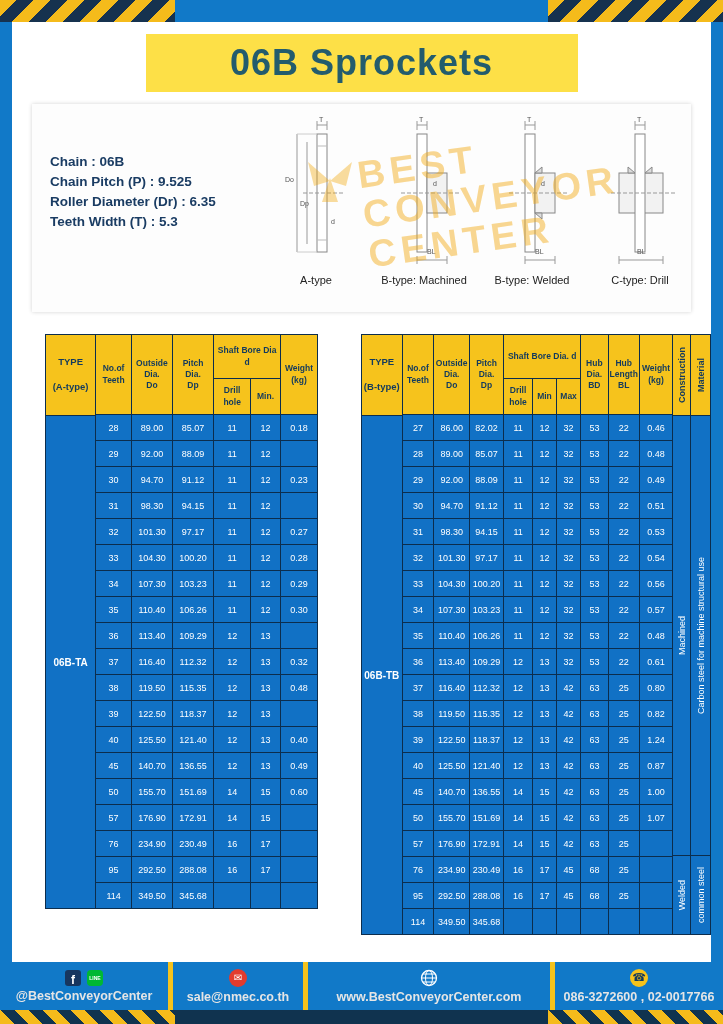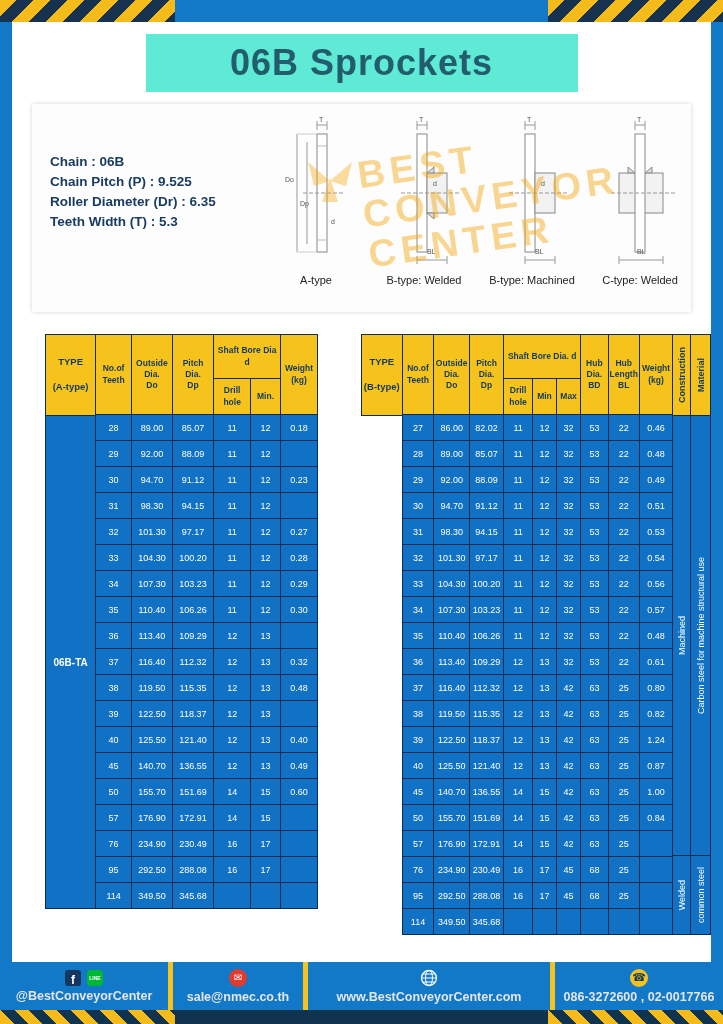--- a/index.html
+++ b/index.html
@@ -7,21 +7,21 @@
   .page{position:relative;width:723px;height:1024px;background:#1179c8;overflow:hidden;}
 
   
   .top-bar{position:relative;height:22px;background:#1179c8;}
   .hazard{position:absolute;top:0;height:22px;width:175px;
     background:repeating-linear-gradient(135deg,#f5bb1b 0 12px,#16324f 12px 24px);}
   .hazard.left{left:0}.hazard.right{right:0}
 
   .content{position:relative;margin:0 12px;background:#ffffff;height:940px;overflow:hidden;}
 
-  .title-banner{width:432px;height:58px;background:#5eead4;margin:12px auto 0;
+  .title-banner{width:432px;height:58px;background:#fde047;margin:12px auto 0;
     display:flex;align-items:center;justify-content:center;}
   .title-banner h1{font-size:36px;font-weight:bold;color:#235c6d;letter-spacing:1px;}
 
   
   .diagram-section{position:relative;margin:12px 20px 0;height:208px;background:#fdfdfd;
     box-shadow:0 0 4px rgba(0,0,0,.18);}
   .specs{position:absolute;left:18px;top:48px;font-size:13.5px;font-weight:bold;color:#1a3c63;line-height:20px;}
   .specs div{white-space:nowrap;}
   .watermark{position:absolute;left:330px;top:34px;transform:rotate(-8deg);z-index:5;
     font-size:38px;font-weight:bold;color:#f2a90f;opacity:.45;letter-spacing:5px;
@@ -141,73 +141,73 @@
         </div>
 
         <div class="figure">
           <div class="fig-canvas">
             <svg width="86" height="150" viewBox="0 0 86 150">
               <line x1="36" y1="7" x2="46" y2="7" stroke="#999"></line>
               <line x1="36" y1="3" x2="36" y2="12" stroke="#999"></line>
               <line x1="46" y1="3" x2="46" y2="12" stroke="#999"></line>
               <rect x="36" y="16" width="10" height="118" fill="#fff" stroke="#888"></rect>
               <rect x="46" y="55" width="20" height="40" fill="#f2f2f2" stroke="#888"></rect>
+              <line x1="20" y1="75" x2="78" y2="75" stroke="#999" stroke-dasharray="4 2"></line>
+              <line x1="36" y1="142" x2="66" y2="142" stroke="#999"></line>
+              <line x1="36" y1="138" x2="36" y2="146" stroke="#999"></line>
+              <line x1="66" y1="138" x2="66" y2="146" stroke="#999"></line>
+            </svg>
+            <span class="dim" style="left:38px;top:-2px">T</span>
+            <span class="dim" style="left:52px;top:62px">d</span>
+            <span class="dim" style="left:46px;top:130px">BL</span>
+          </div>
+          <div class="fig-label">B-type: Machined</div>
+        </div>
+
+        <div class="figure">
+          <div class="fig-canvas">
+            <svg width="86" height="150" viewBox="0 0 86 150">
+              <line x1="36" y1="7" x2="46" y2="7" stroke="#999"></line>
+              <line x1="36" y1="3" x2="36" y2="12" stroke="#999"></line>
+              <line x1="46" y1="3" x2="46" y2="12" stroke="#999"></line>
+              <rect x="36" y="16" width="10" height="118" fill="#fff" stroke="#888"></rect>
+              <rect x="46" y="55" width="20" height="40" fill="#f2f2f2" stroke="#888"></rect>
               <path d="M46 55 l7 -6 v6 Z" fill="#ddd" stroke="#888"></path>
               <path d="M46 95 l7 6 v-6 Z" fill="#ddd" stroke="#888"></path>
               <line x1="20" y1="75" x2="78" y2="75" stroke="#999" stroke-dasharray="4 2"></line>
               <line x1="36" y1="142" x2="66" y2="142" stroke="#999"></line>
               <line x1="36" y1="138" x2="36" y2="146" stroke="#999"></line>
               <line x1="66" y1="138" x2="66" y2="146" stroke="#999"></line>
             </svg>
             <span class="dim" style="left:38px;top:-2px">T</span>
             <span class="dim" style="left:52px;top:62px">d</span>
             <span class="dim" style="left:46px;top:130px">BL</span>
           </div>
           <div class="fig-label">B-type: Welded</div>
-        </div>
-
-        <div class="figure">
-          <div class="fig-canvas">
-            <svg width="86" height="150" viewBox="0 0 86 150">
-              <line x1="36" y1="7" x2="46" y2="7" stroke="#999"></line>
-              <line x1="36" y1="3" x2="36" y2="12" stroke="#999"></line>
-              <line x1="46" y1="3" x2="46" y2="12" stroke="#999"></line>
-              <rect x="36" y="16" width="10" height="118" fill="#fff" stroke="#888"></rect>
-              <rect x="46" y="55" width="20" height="40" fill="#f2f2f2" stroke="#888"></rect>
-              <line x1="20" y1="75" x2="78" y2="75" stroke="#999" stroke-dasharray="4 2"></line>
-              <line x1="36" y1="142" x2="66" y2="142" stroke="#999"></line>
-              <line x1="36" y1="138" x2="36" y2="146" stroke="#999"></line>
-              <line x1="66" y1="138" x2="66" y2="146" stroke="#999"></line>
-            </svg>
-            <span class="dim" style="left:38px;top:-2px">T</span>
-            <span class="dim" style="left:52px;top:62px">d</span>
-            <span class="dim" style="left:46px;top:130px">BL</span>
-          </div>
-          <div class="fig-label">B-type: Machined</div>
         </div>
 
         <div class="figure">
           <div class="fig-canvas">
             <svg width="86" height="150" viewBox="0 0 86 150">
               <line x1="38" y1="7" x2="48" y2="7" stroke="#999"></line>
               <line x1="38" y1="3" x2="38" y2="12" stroke="#999"></line>
               <line x1="48" y1="3" x2="48" y2="12" stroke="#999"></line>
               <rect x="22" y="55" width="44" height="40" fill="#f2f2f2" stroke="#888"></rect>
               <rect x="38" y="16" width="10" height="118" fill="#fff" stroke="#888"></rect>
               <path d="M48 55 l7 -6 v6 Z" fill="#ddd" stroke="#888"></path>
               <path d="M38 55 l-7 -6 v6 Z" fill="#ddd" stroke="#888"></path>
               <line x1="14" y1="75" x2="78" y2="75" stroke="#999" stroke-dasharray="4 2"></line>
               <line x1="22" y1="142" x2="66" y2="142" stroke="#999"></line>
               <line x1="22" y1="138" x2="22" y2="146" stroke="#999"></line>
               <line x1="66" y1="138" x2="66" y2="146" stroke="#999"></line>
             </svg>
             <span class="dim" style="left:40px;top:-2px">T</span>
             <span class="dim" style="left:40px;top:130px">BL</span>
           </div>
-          <div class="fig-label">C-type: Welded</div>
+          <div class="fig-label">C-type: Drill</div>
         </div>
 
       </div>
     </div>
 
     <div class="tables">
 
       <div class="sproc">
         <div class="type-col" style="width:54px">
           <div class="type-head">TYPE
@@ -395,20 +395,21 @@
                 <td></td>
               </tr>
             </tbody>
         </table>
       </div>
 
       <div class="sproc">
         <div class="type-col" style="width:44px">
           <div class="type-head">TYPE
 (B-type)</div>
+          <div class="type-body">06B-TB</div>
         </div>
         <table>
           <colgroup>
             <col style="width:34px">
               <col style="width:36px">
               <col style="width:36px">
             <col style="width:32px">
               <col style="width:26px">
               <col style="width:26px">
             <col style="width:30px">
@@ -609,21 +610,21 @@
               </tr>
               <tr>
                 <td>50</td>
                 <td>155.70</td>
                 <td>151.69</td>
                 <td>14</td>
                 <td>15</td>
                 <td>42</td>
                 <td>63</td>
                 <td>25</td>
-                <td>0.84</td>
+                <td>1.07</td>
               </tr>
               <tr>
                 <td>57</td>
                 <td>176.90</td>
                 <td>172.91</td>
                 <td>14</td>
                 <td>15</td>
                 <td>42</td>
                 <td>63</td>
                 <td>25</td>

